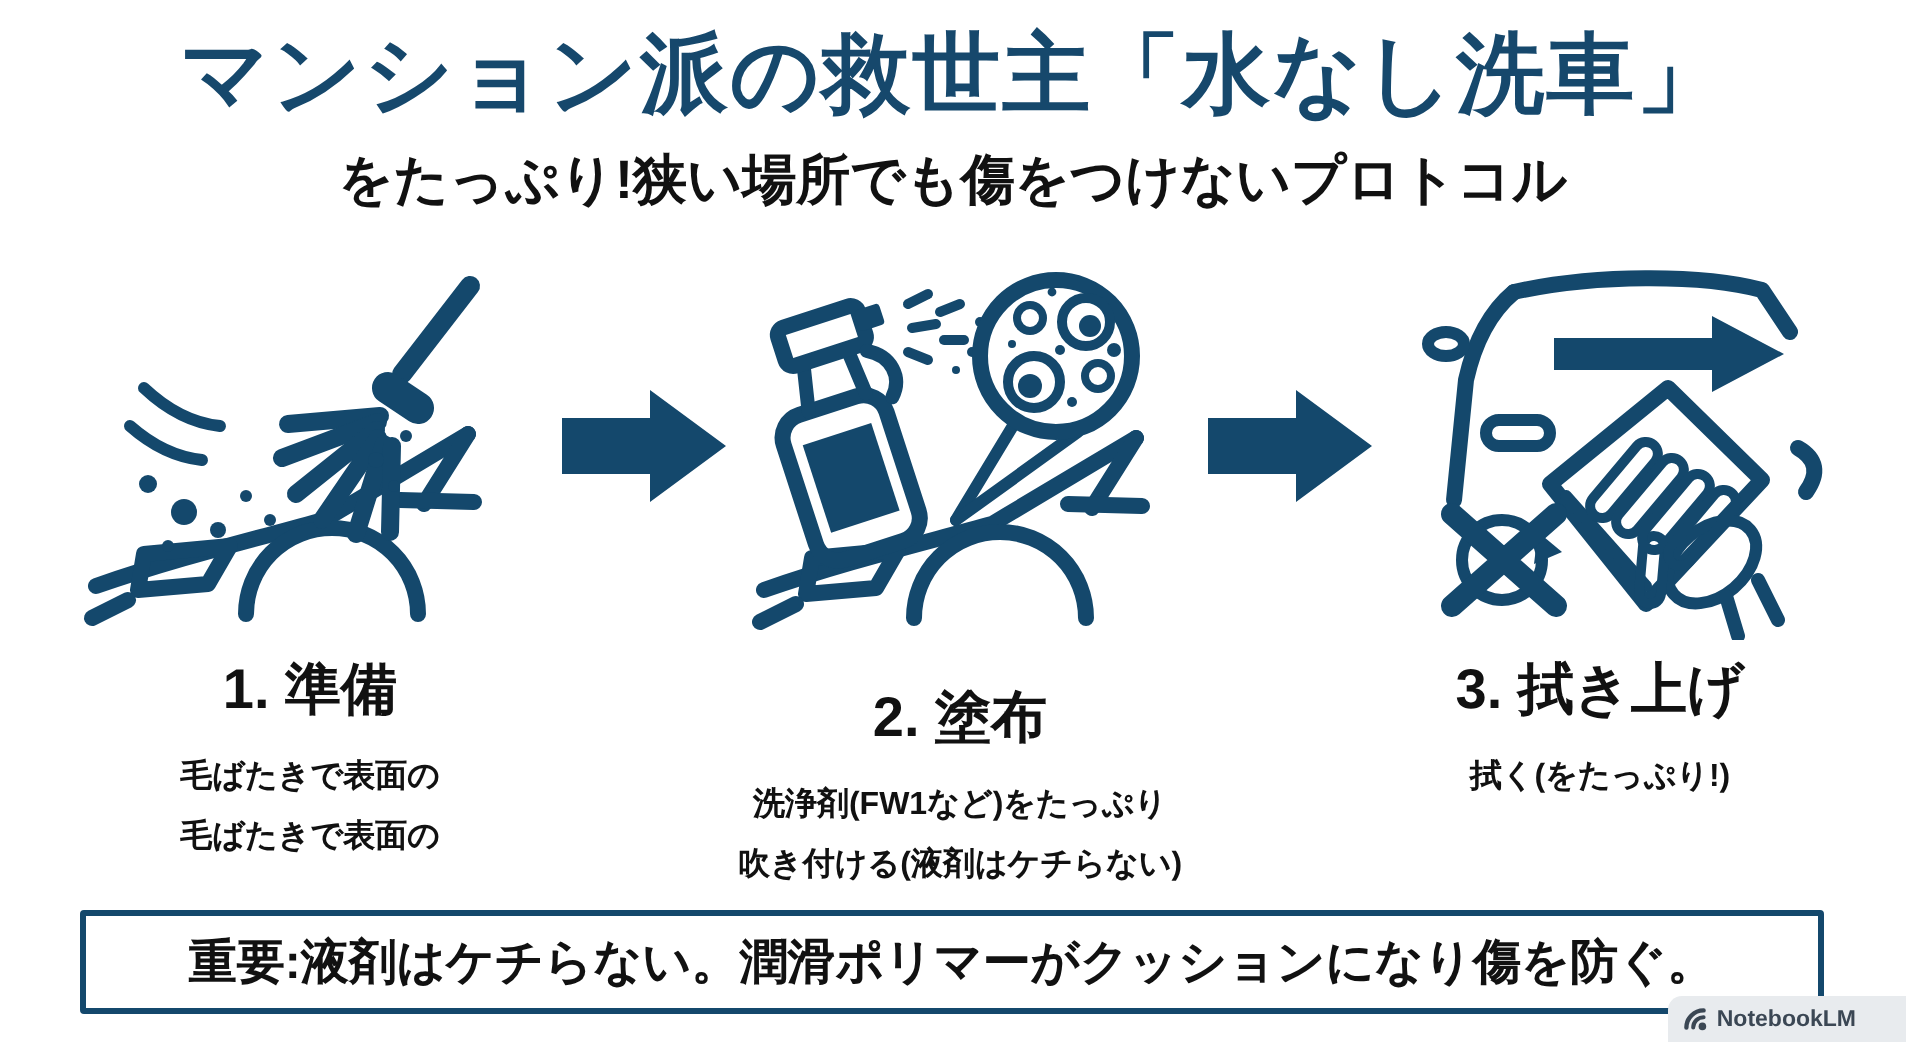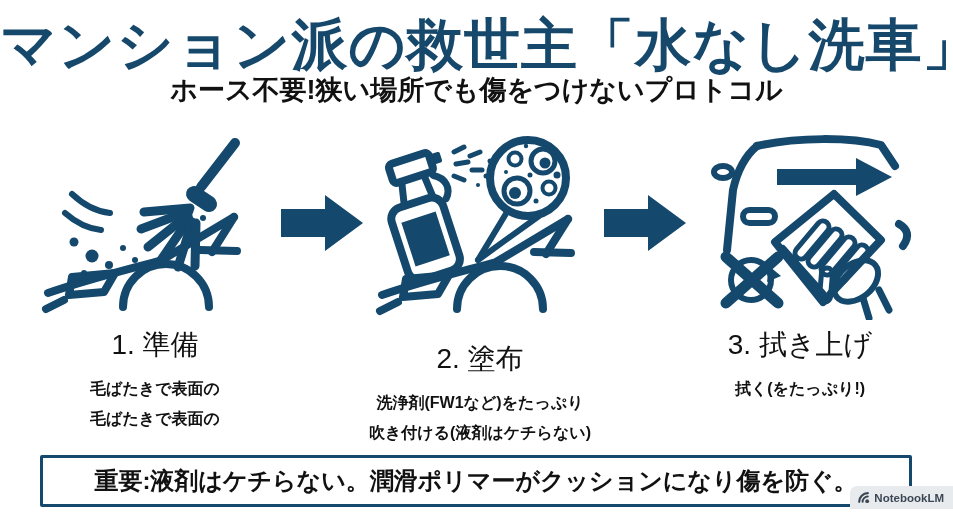--- a/index.html
+++ b/index.html
@@ -2,51 +2,51 @@
 <html><head>
 <meta charset="utf-8">
 <style>
   html,body{margin:0;padding:0;background:#ffffff;}
   .canvas{
     position:relative;width:953px;height:521px;background:#ffffff;
     font-family:"Liberation Sans","DejaVu Sans",sans-serif;overflow:hidden;
   }
   .title{
     position:absolute;top:8px;left:0;width:100%;text-align:center;
-    font-size:56px;font-weight:800;color:#16486c;letter-spacing:1px;white-space:nowrap;
+    font-size:44px;font-weight:800;color:#16486c;letter-spacing:1px;white-space:nowrap;
   }
   .subtitle{
     position:absolute;top:72px;left:0;width:100%;text-align:center;
     font-size:27px;font-weight:800;color:#111111;white-space:nowrap;
   }
   .icon-svg{position:absolute;}
   .ic{stroke:#14486c;fill:none;stroke-linecap:round;stroke-linejoin:round;}
   .step-text{position:absolute;text-align:center;color:#111111;}
-  .step-label{font-size:28px;font-weight:400;margin-bottom:10px;}
+  .step-label{font-size:28px;font-weight:700;margin-bottom:10px;}
   .step-desc{font-size:16px;font-weight:700;line-height:30px;}
   .note-box{
     position:absolute;left:40px;top:455px;width:872px;height:52px;
     border:3px solid #14486c;border-radius:2px;box-sizing:border-box;
     display:flex;align-items:center;justify-content:center;background:#ffffff;
   }
   .note-text{font-size:24px;font-weight:700;color:#111111;white-space:nowrap;}
   .badge{
-    position:absolute;right:0;bottom:12px;height:23px;z-index:5;
+    position:absolute;right:0;bottom:0;height:23px;z-index:5;
     background:#e8ebee;border-radius:7px 0 0 0;
-    display:flex;align-items:center;gap:4px;padding:0 9px 0 7px;
+    display:flex;align-items:center;gap:4px;padding:0 25px 0 7px;
   }
   .badge-label{font-size:11.5px;font-weight:600;color:#3b4754;white-space:nowrap;}
 </style>
 </head>
 <body>
 
 <div class="canvas">
 
   <div class="title">マンション派の救世主「水なし洗車」</div>
-  <div class="subtitle">ホース不要!狭い場所でも傷をつけないプロトコル</div>
+  <div class="subtitle">をたっぷり!狭い場所でも傷をつけないプロトコル</div>
 
   <svg class="icon-svg" style="left:38px;top:132px;" width="232" height="188" viewBox="0 0 232 188">
     <g class="ic" stroke-width="8">
       <path d="M10,161 C50,147 88,138 124,128 L196,85"></path>
       <path d="M196,85 L174,120"></path>
       <path d="M162,118 L199,119"></path>
       <path d="M34,145 L77,141 L66,160 L31,163 Z"></path>
       <path d="M8,177 L26,168"></path>
       <path d="M85,175 A43,43 0 0 1 171,175"></path>
     </g>

